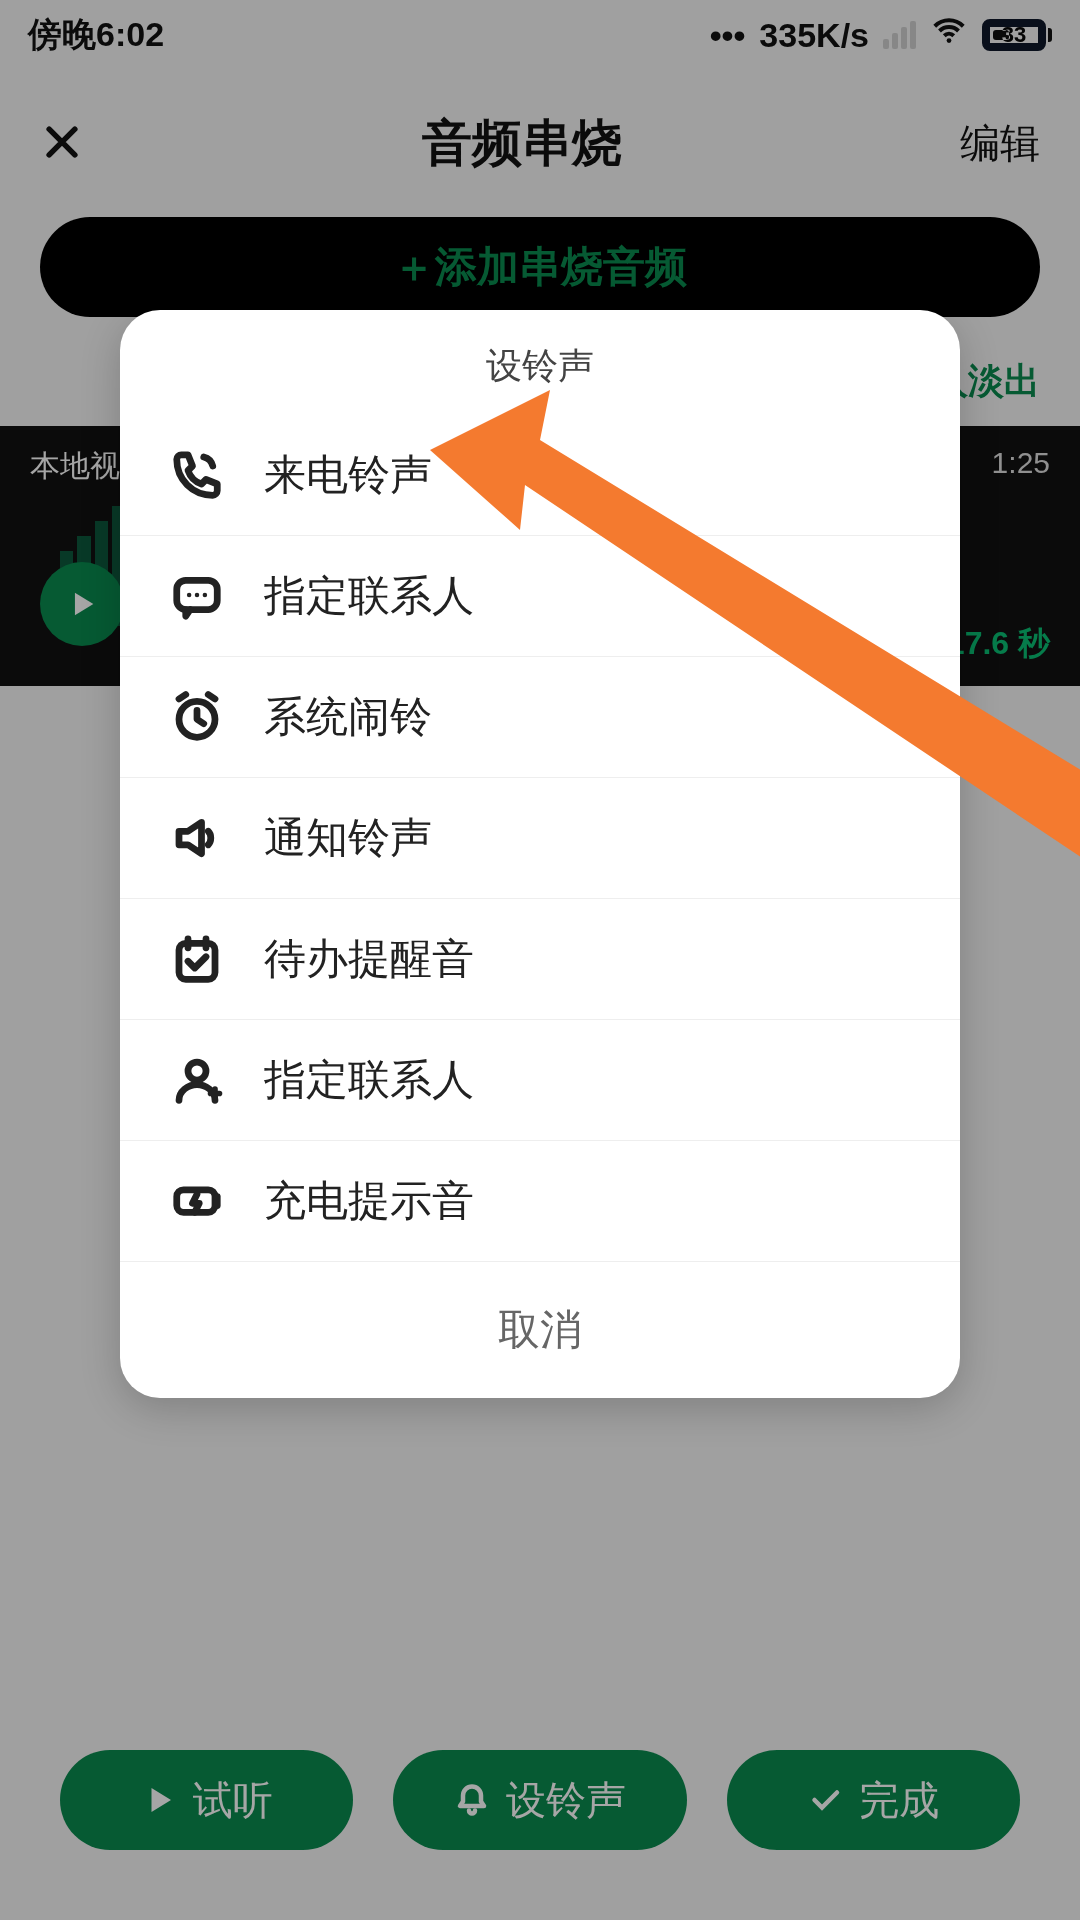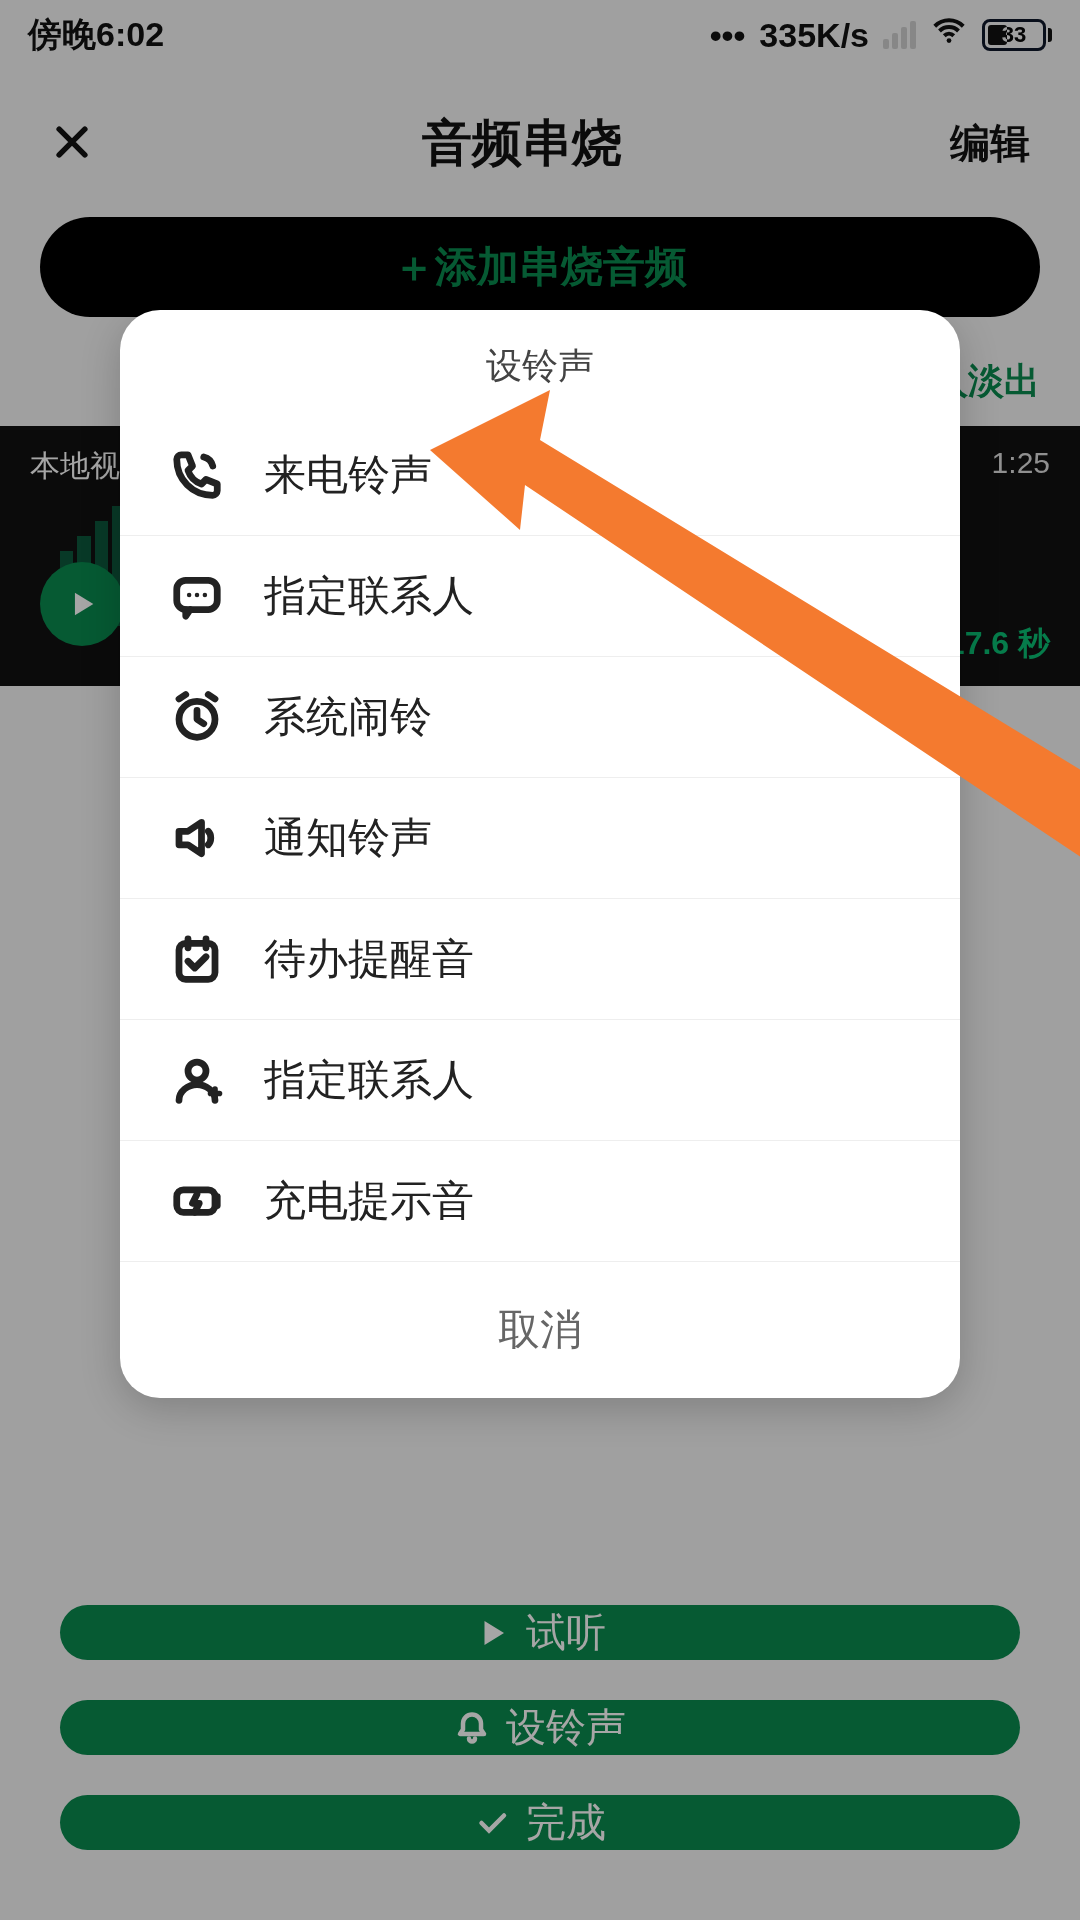--- a/index.html
+++ b/index.html
@@ -30,38 +30,38 @@
   .signal-bars span { width: 6px; background: #d0d0d0; border-radius: 2px; }
   .signal-bars span:nth-child(1){height:10px;}
   .signal-bars span:nth-child(2){height:16px;}
   .signal-bars span:nth-child(3){height:22px;background:#d0d0d0;}
   .signal-bars span:nth-child(4){height:28px;background:#d0d0d0;}
   .wifi-icon svg { width: 38px; height: 38px; }
   .battery {
     display: inline-flex; align-items: center; gap: 2px;
   }
   .battery-body {
-    width: 64px; height: 32px; border: 3px solid #0f172a; border-radius: 8px;
+    width: 64px; height: 32px; border: 8px solid #0f172a; border-radius: 8px;
     position: relative; display:flex; align-items:center; justify-content:center;
   }
   .battery-fill {
     position:absolute; left:3px; top:3px; bottom:3px; width: 33%;
     background: #111; border-radius: 3px;
   }
   .battery-text { position: relative; font-size: 22px; font-weight:700; mix-blend-mode:difference; color:#fff;}
   .battery-cap { width:4px; height:14px; background:#111; border-radius: 0 3px 3px 0; }
 
   
   .header {
     display:flex; align-items:center; justify-content:space-between;
-    padding: 40px 50px 30px;
+    padding: 40px 40px 30px;
   }
   .close-x svg { width:44px; height:44px; stroke:#111;}
   .page-title { font-size: 50px; font-weight: 700; color:#111;}
-  .edit-btn { font-size: 40px; color:#111; font-weight:700;}
+  .edit-btn { font-size: 40px; color:#111; font-weight:400;}
 
   
   .add-pill {
     margin: 10px 40px 20px;
     background: #000000;
     border-radius: 60px;
     height: 100px;
     display:flex; align-items:center; justify-content:center;
     font-size: 42px; color: #0a8a4f; font-weight:600;
   }
@@ -105,21 +105,21 @@
   .waveform span{
     flex:1; background:#0d6a47; opacity:0.8;
   }
   .duration-sec {
     position:absolute; right:30px; bottom:20px; color:#0abf73; font-size:32px; font-weight:600;
   }
 
   
   .bottom-actions {
     position:absolute; left:0; right:0; bottom:70px;
-    display:flex; gap:40px; padding:0 60px;flex-direction:column;
+    display:flex; gap:40px; padding:0 60px;
   }
   .bottom-actions .btn{
     flex:1; height:100px; border-radius:60px; background:#0a8a4f;
     display:flex; align-items:center; justify-content:center; gap:16px;
     color:#fff; font-size:40px; font-weight:500;
   }
   .bottom-actions .btn svg{width:36px;height:36px;fill:none;stroke:#fff;stroke-width:3;}
 
   
   .dim {

